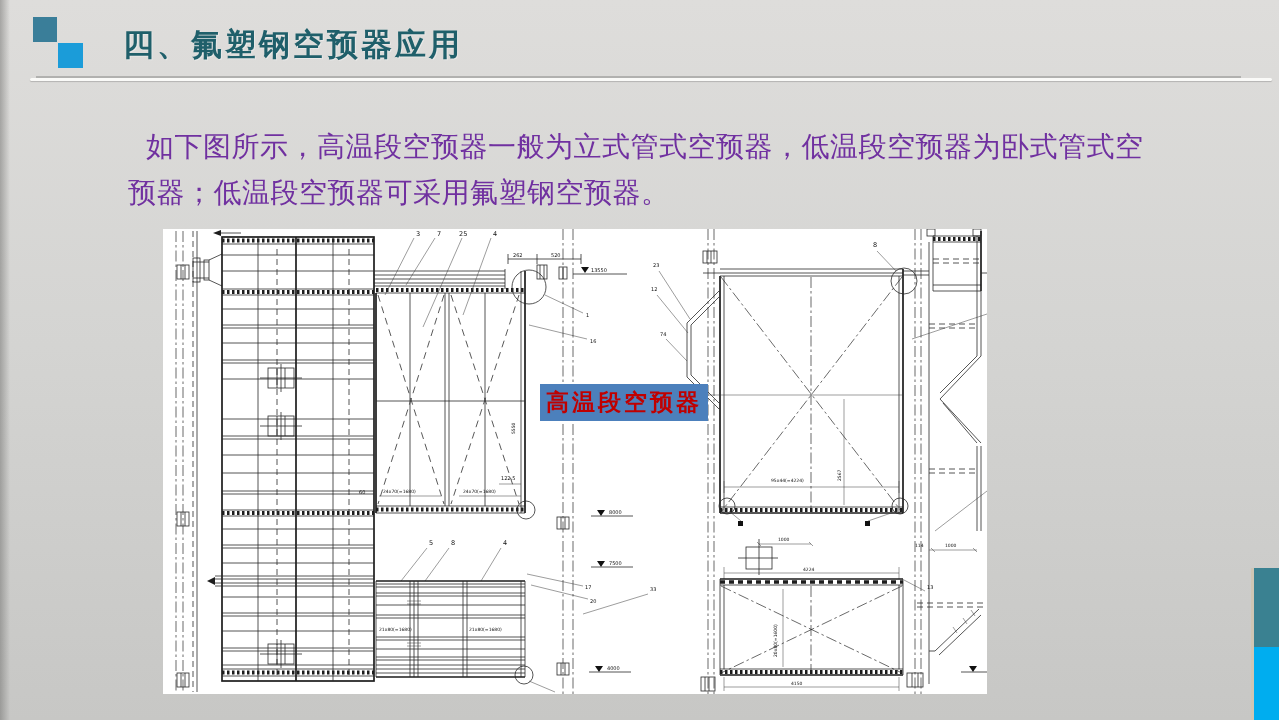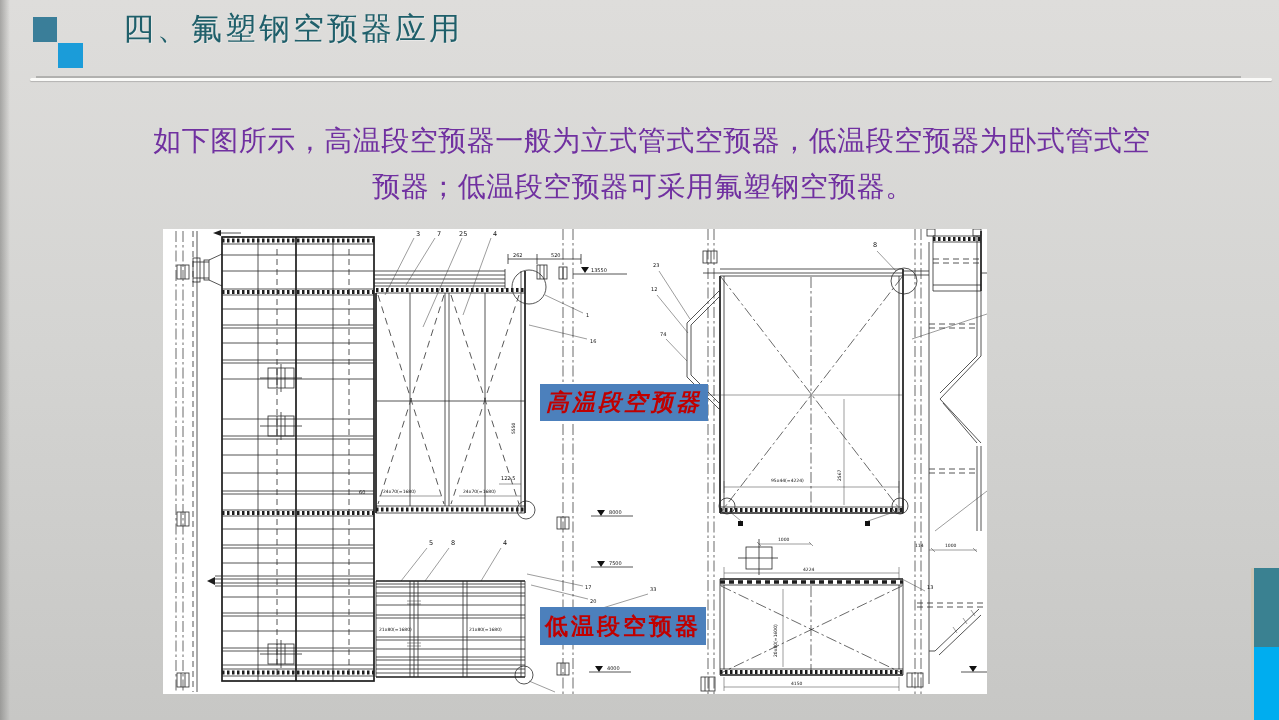--- a/index.html
+++ b/index.html
@@ -4,34 +4,34 @@
 <style>
   html,body{margin:0;padding:0;background:#9a9a98;}
   .slide{position:relative;width:1279px;height:720px;overflow:hidden;
     font-family:"Liberation Sans",sans-serif;
     background:linear-gradient(180deg,#dedddb 0%,#d4d4d2 48%,#c7c7c5 100%);}
   .slide::before{content:"";position:absolute;left:0;top:0;bottom:0;width:10px;
     background:linear-gradient(90deg,rgba(110,110,108,.5),rgba(110,110,108,0));pointer-events:none;}
   .abs{position:absolute;}
   .sq1{left:33px;top:17px;width:24px;height:25px;background:var(--square_teal,#3A7E99);}
   .sq2{left:58px;top:43px;width:25px;height:25px;background:var(--square_blue,#1B9CD9);}
-  .title{left:123px;top:8px;font-size:31px;font-weight:normal;letter-spacing:3px;
+  .title{left:123px;top:24px;font-size:31px;font-weight:bold;letter-spacing:3px;
     color:var(--title_color,#1F5F6A);text-shadow:1px 1px 0 rgba(255,255,255,.35);white-space:nowrap;}
   .div-a{left:36px;top:76px;width:1205px;height:2px;background:#b1b1af;}
   .div-b{left:30px;top:78px;width:1242px;height:3px;background:#fafaf8;border-radius:2px;
     box-shadow:0 1px 1px rgba(0,0,0,.18);}
-  .bodytext{left:88px;top:118px;width:1070px;color:var(--body_color,#7030A0);
-    font-size:28px;line-height:46px;letter-spacing:.5px;text-align:center;}
+  .bodytext{left:88px;top:124px;width:1070px;color:var(--body_color,#7030A0);
+    font-size:28px;line-height:46px;letter-spacing:.5px;}
   .bodytext .l1{text-indent:58px;white-space:nowrap;}
   .bodytext .l2{white-space:nowrap;margin-left:40px;}
   .diagram{left:163px;top:229px;width:824px;height:465px;background:#ffffff;}
   .aph-label{position:absolute;display:flex;align-items:center;justify-content:center;
     background:var(--label_bg,#4C80BC);color:var(--label_text,#C00000);
     font-size:23px;font-weight:bold;letter-spacing:3px;z-index:5;white-space:nowrap;}
-  .lbl-high{left:377px;top:155px;width:168px;height:37px;font-style:italic;}
+  .lbl-high{left:377px;top:155px;width:168px;height:37px;}
   .lbl-low{left:377px;top:378px;width:166px;height:38px;}
   .bar-edge{left:1251px;top:568px;width:3px;height:152px;background:#cfc6b4;}
   .bar-teal{left:1254px;top:568px;width:25px;height:79px;background:var(--sidebar_teal,#3A8191);}
   .bar-blue{left:1254px;top:647px;width:25px;height:73px;background:var(--sidebar_blue,#00ADEF);}
   
   .k{stroke:#2a2a2a;fill:none;stroke-width:.8;}
   .k0{stroke:#3a3a3a;fill:none;stroke-width:.5;}
   .k2{stroke:#1d1d1d;fill:none;stroke-width:1.7;}
   .h{stroke:#1d1d1d;fill:none;stroke-width:4;stroke-dasharray:2.5,2.5;}
   .h2{stroke:#1d1d1d;fill:none;stroke-width:3.5;stroke-dasharray:5,4;}
@@ -251,19 +251,18 @@
         <text class="t45" x="752" y="318">114</text>
         <path class="k0" d="M749 110L824 85M824 262L772 302"></path>
         <text class="t5" x="764" y="360">13</text>
         <path class="k0" d="M762 362L741 351"></path>
         <path class="k" d="M816 380L772 422M818 386L776 426M766 422H772"></path>
         <path class="k0" d="M790 398l4 6M800 389l4 6M808 381l4 6"></path>
       </g>
     </svg>
 
     <div class="aph-label lbl-high">高温段空预器</div>
-    <div class="aph-label lbl-low">低温段空预器</div>
   </div>
 
   <div class="abs bar-edge"></div>
   <div class="abs bar-teal"></div>
   <div class="abs bar-blue"></div>
 </div>
 
 </body></html>

